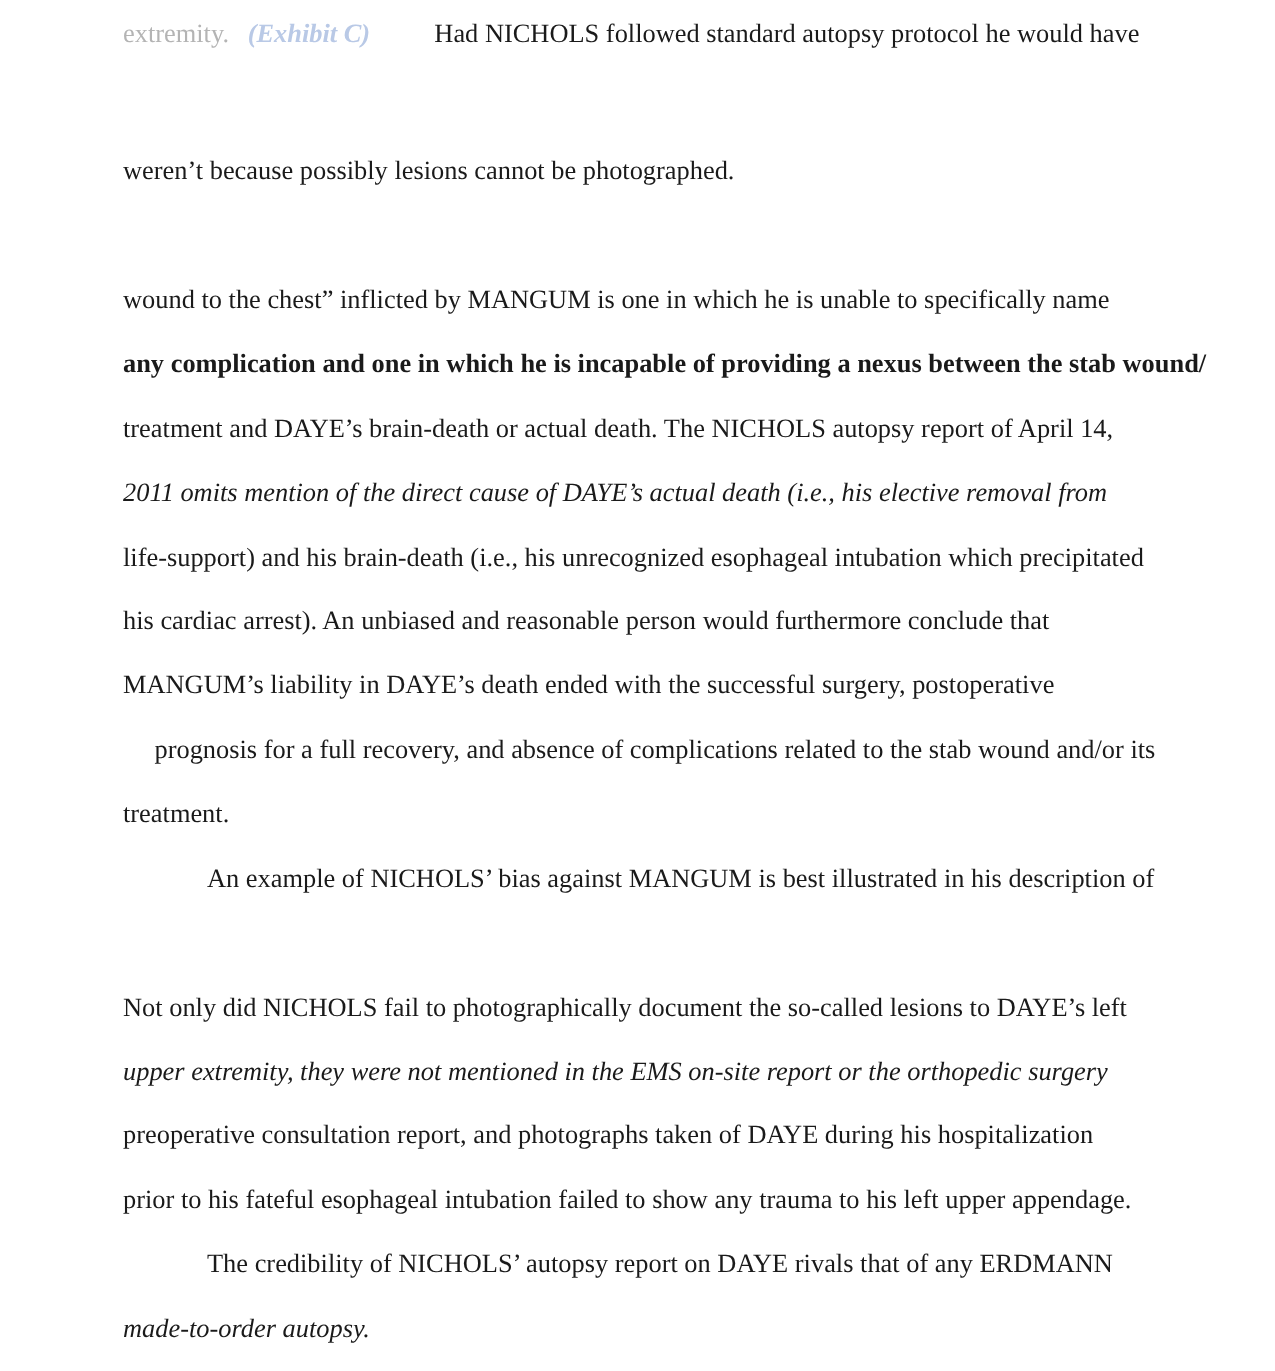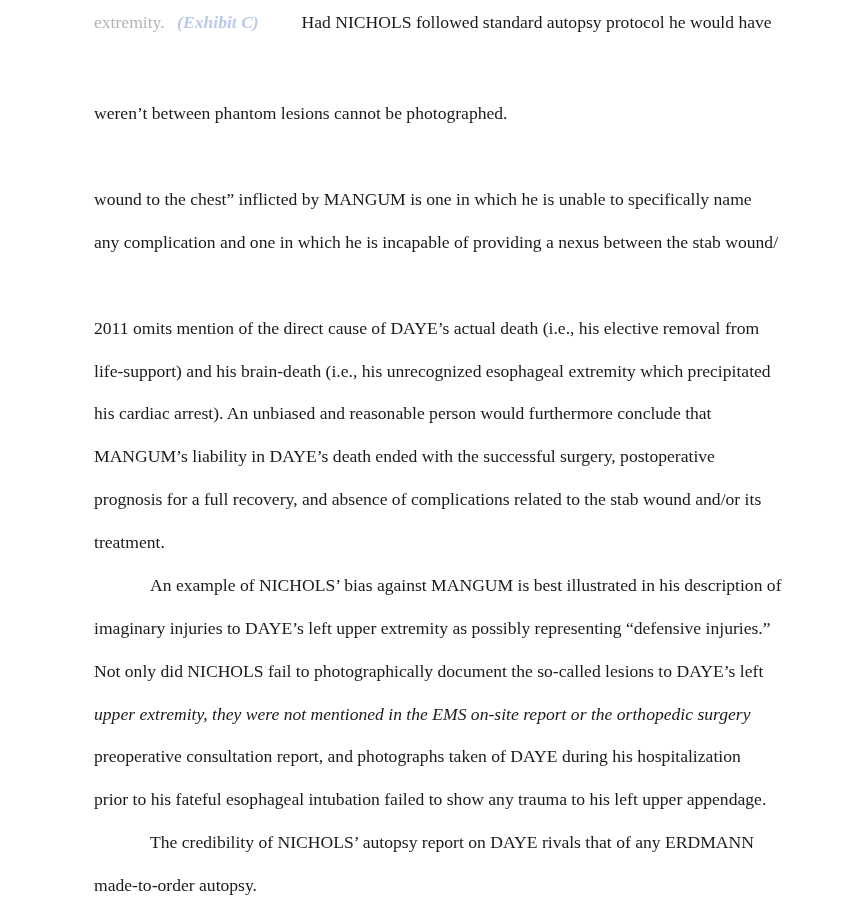--- a/index.html
+++ b/index.html
@@ -10,21 +10,21 @@
     body {
       width: 850px;
       height: 914px;
       overflow: hidden;
       position: relative;
       font-family: "Liberation Serif", "DejaVu Serif", serif;
       color: #1a1a1a;
     }
     .page {
       position: absolute;
-      left: 12px;
+      left: 0;
       top: 0;
       width: 808px;
       height: 914px;
     }
     .line {
       position: absolute;
       left: 82px;
       font-size: 17.6px;
       white-space: nowrap;
       line-height: 1;
@@ -41,33 +41,33 @@
 </head>
 <body>
 
 <div class="page">
   <div class="line" style="top:14px;">
     <span class="faded">extremity.</span>
     <span class="exhibit" style="margin-left:8px;">(Exhibit C)</span>
     <span class="gap"></span>
     <span>Had NICHOLS followed standard autopsy protocol he would have</span>
   </div>
-  <div class="line" style="top:105px;">weren’t between phantom lesions cannot be photographed.</div>
+  <div class="line" style="top:105px;">weren’t because possibly lesions cannot be photographed.</div>
 
   <div class="line" style="top:191px;">wound to the chest” inflicted by MANGUM is one in which he is unable to specifically name</div>
-  <div class="line" style="top:234px;">any complication and one in which he is incapable of providing a nexus between the stab wound/</div>
-  <div class="line" style="top:320px;">2011 omits mention of the direct cause of DAYE’s actual death (i.e., his elective removal from</div>
-  <div class="line" style="top:363px;">life-support) and his brain-death (i.e., his unrecognized esophageal extremity which precipitated</div>
+  <div class="line" style="top:234px;font-weight:bold;">any complication and one in which he is incapable of providing a nexus between the stab wound/</div>
+  <div class="line" style="top:277px;">treatment and DAYE’s brain-death or actual death.  The NICHOLS autopsy report of April 14,</div>
+  <div class="line" style="top:320px;font-style:italic;">2011 omits mention of the direct cause of DAYE’s actual death (i.e., his elective removal from</div>
+  <div class="line" style="top:363px;">life-support) and his brain-death (i.e., his unrecognized esophageal intubation which precipitated</div>
   <div class="line" style="top:405px;">his cardiac arrest).  An unbiased and reasonable person would furthermore conclude that</div>
   <div class="line" style="top:448px;">MANGUM’s liability in DAYE’s death ended with the successful surgery, postoperative</div>
-  <div class="line" style="top:491px;">prognosis for a full recovery, and absence of complications related to the stab wound and/or its</div>
+  <div class="line" style="top:491px;margin-left:21px;">prognosis for a full recovery, and absence of complications related to the stab wound and/or its</div>
   <div class="line" style="top:534px;">treatment.</div>
 
   <div class="line indent" style="top:577px;">An example of NICHOLS’ bias against MANGUM is best illustrated in his description of</div>
-  <div class="line" style="top:620px;">imaginary injuries to DAYE’s left upper extremity as possibly representing “defensive injuries.”</div>
   <div class="line" style="top:663px;text-align:center;">Not only did NICHOLS fail to photographically document the so-called lesions to DAYE’s left</div>
   <div class="line" style="top:706px;font-style:italic;">upper extremity, they were not mentioned in the EMS on-site report or the orthopedic surgery</div>
   <div class="line" style="top:791px;">prior to his fateful esophageal intubation failed to show any trauma to his left upper appendage.</div>
   <div class="line" style="top:748px;">preoperative consultation report, and photographs taken of DAYE during his hospitalization</div>
 
   <div class="line indent" style="top:834px;">The credibility of NICHOLS’ autopsy report on DAYE rivals that of any ERDMANN</div>
-  <div class="line" style="top:877px;">made-to-order autopsy.</div>
+  <div class="line" style="top:877px;font-style:italic;">made-to-order autopsy.</div>
 </div>
 
 </body></html>

